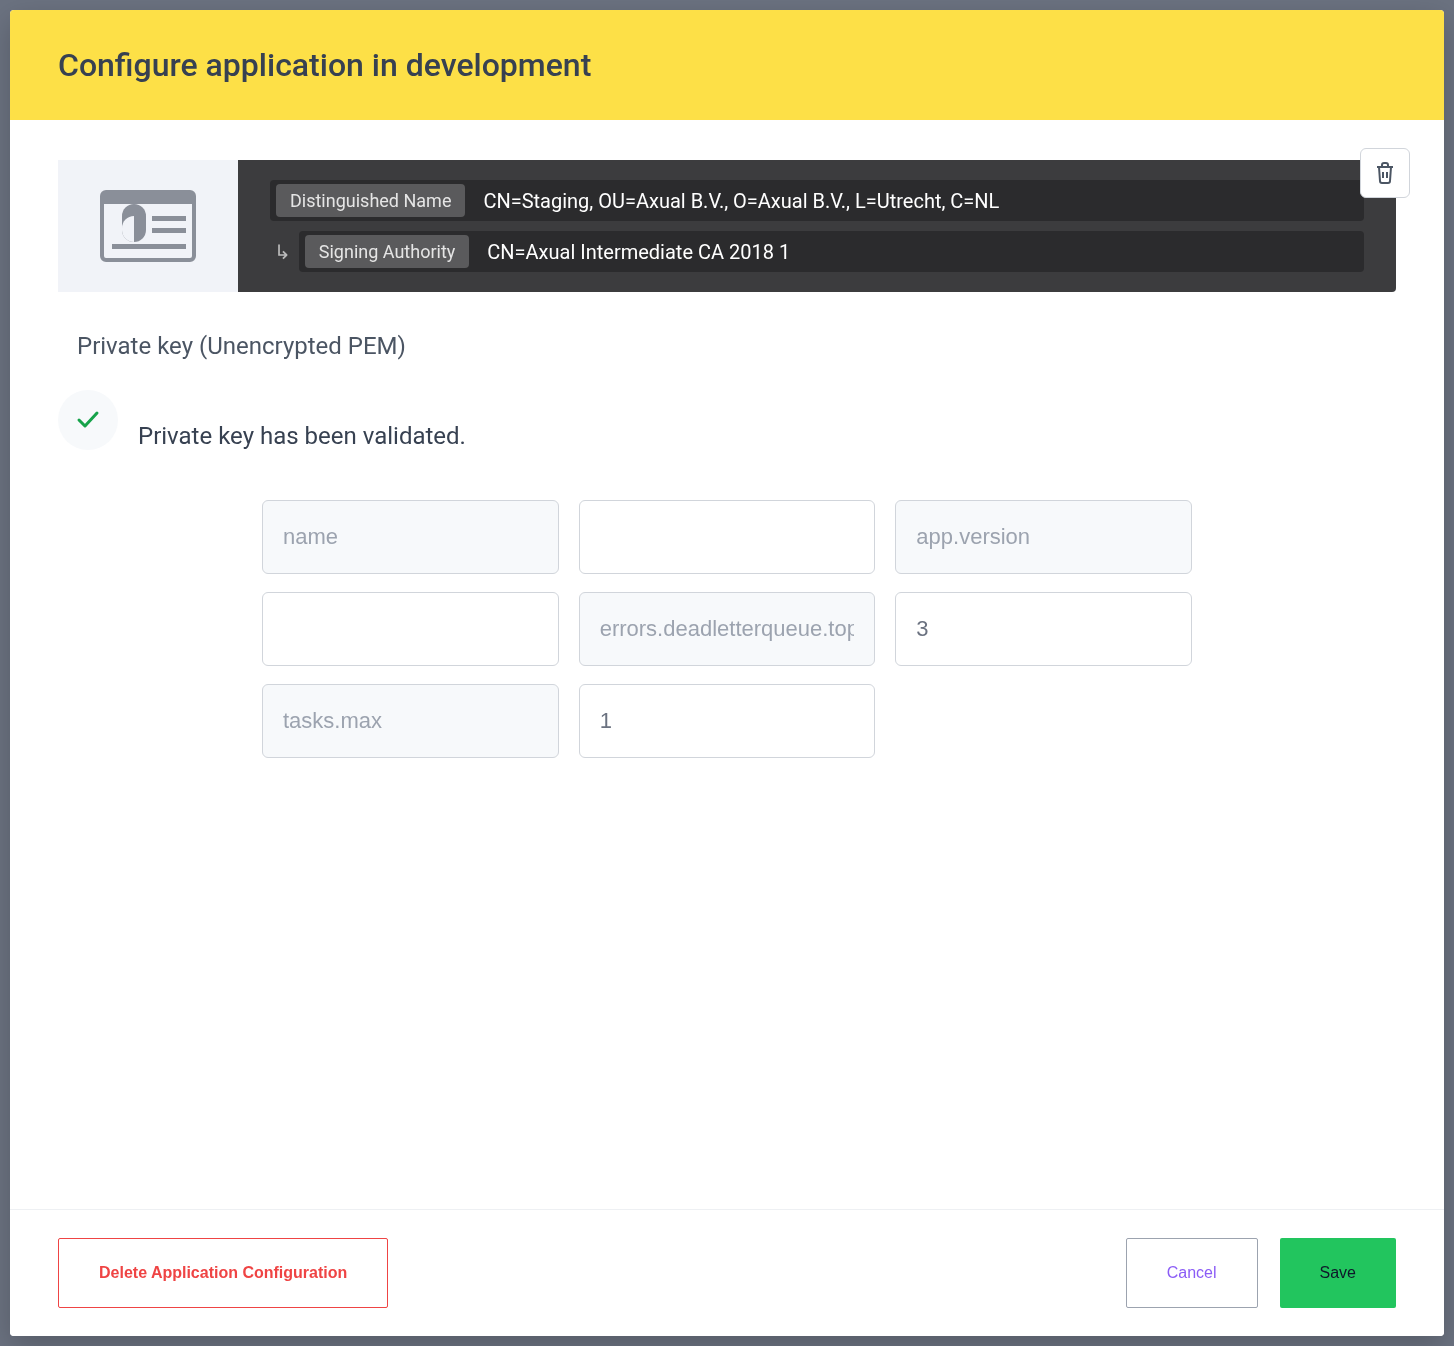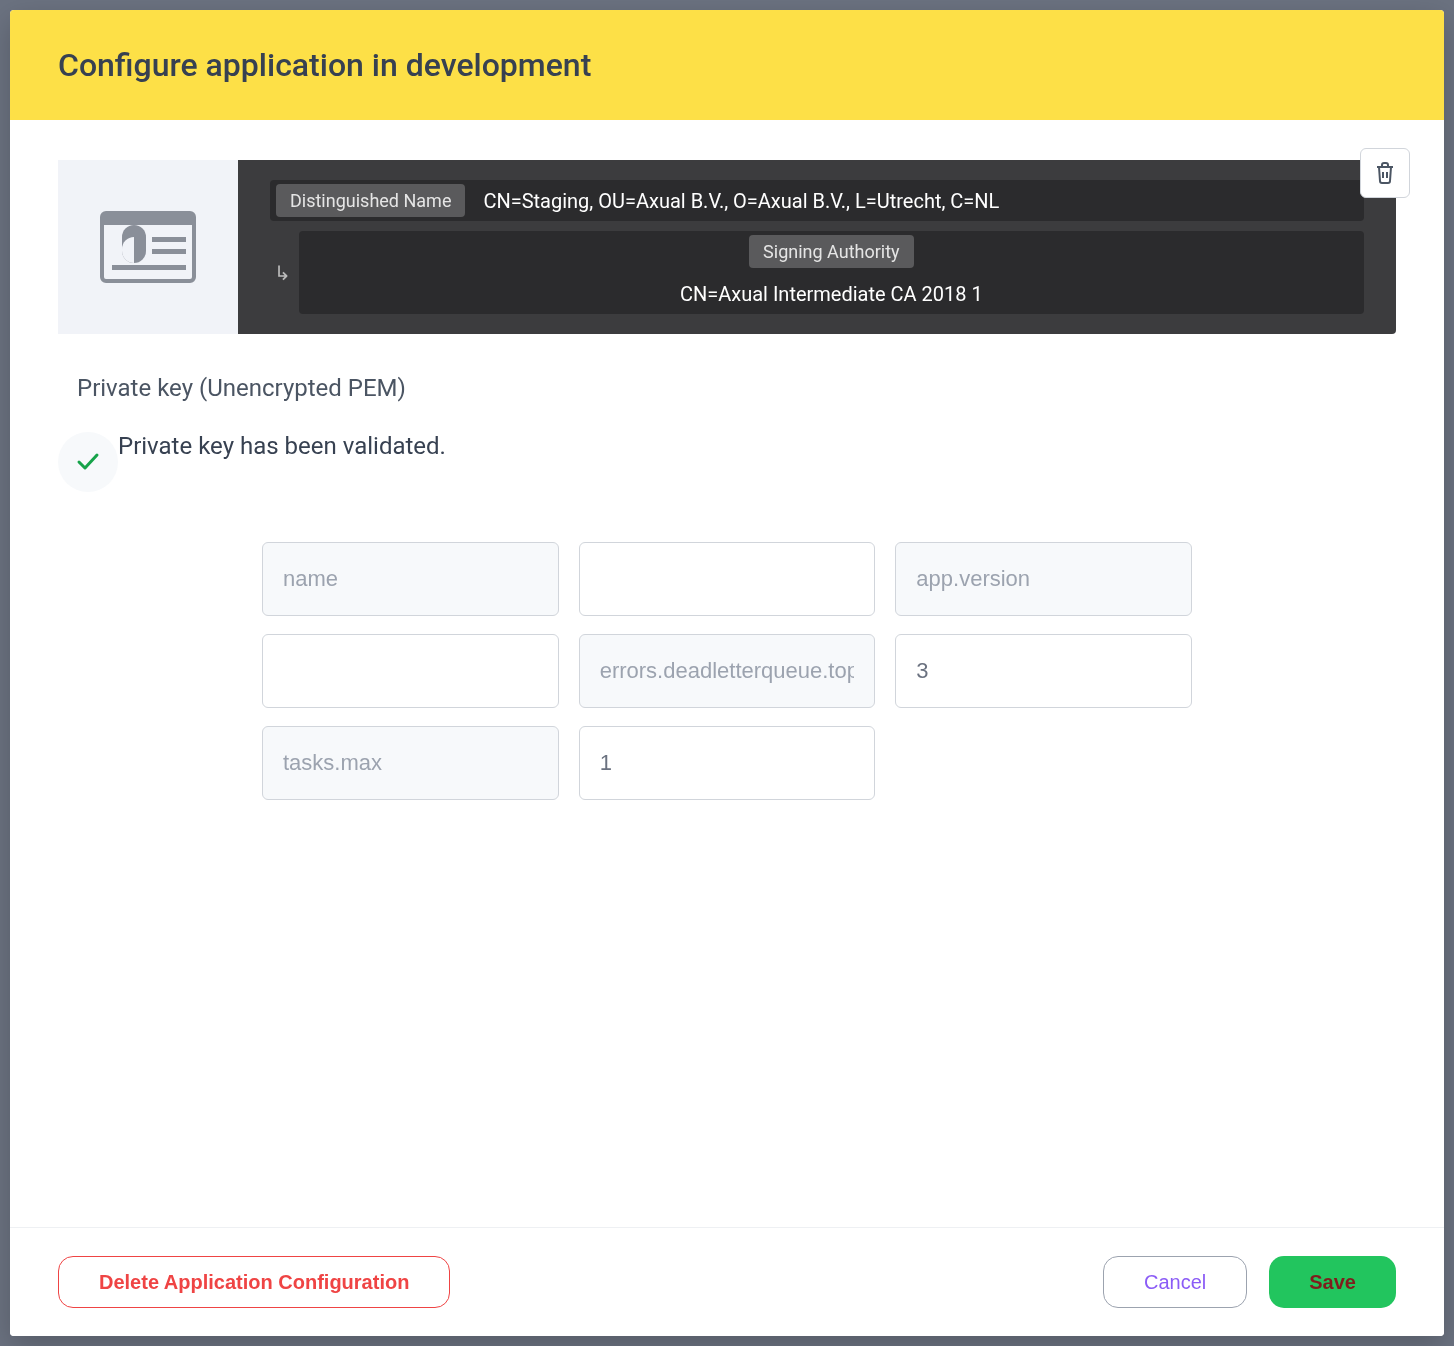--- a/index.html
+++ b/index.html
@@ -80,21 +80,20 @@
       display: flex;
       align-items: center;
       gap: 10px;
       background: #2b2b2d;
       border-radius: 4px;
       padding: 4px 6px;
       margin-bottom: 10px;
     }
     .dn-row.indented {
       margin-left: 44px;
-      flex-direction: column;
     }
     .indent-arrow {
       color: #bbb;
       font-size: 20px;
       margin: 0 8px 0 4px;
     }
     .signing-row {
       display: flex;
       align-items: center;
     }
@@ -129,21 +128,22 @@
       cursor: pointer;
     }
     .priv-key-heading {
       font-size: 24px;
       color: #4b5563;
       margin-bottom: 30px;
       margin-left: 19px;
     }
     .validated-row {
       display: flex;
-      align-items: flex-start;
+      align-items: flex-end;
+      gap: 20px;
       margin-bottom: 50px;
     }
     .check-circle {
       width: 60px;
       height: 60px;
       border-radius: 50%;
       background: #f7f9fb;
       display: flex;
       align-items: center;
       justify-content: center;
@@ -176,24 +176,24 @@
     .cfg-val { background: #fff; }
     .cfg-val::placeholder { color: #9ca3af; }
     .modal-footer {
       border-top: 1px solid #eef0f3;
       padding: 28px 48px;
       display: flex;
       align-items: center;
       background: #fff;
     }
     .btn {
-      height: 52px;
+      height: 70px;
       padding: 0 40px;
-      font-size: 20px;
-      border-radius: 15px;
+      font-size: 16px;
+      border-radius: 2px;
       cursor: pointer;
       display: inline-flex;
       align-items: center;
       justify-content: center;
     }
     .btn-delete {
       background: #fff;
       color: #ef4444;
       border: 1px solid #ef4444;
       font-weight: 600;
@@ -201,23 +201,23 @@
     .btn-cancel {
       background: #fff;
       border: 1px solid #9ca3af;
       color: #8b5cf6;
       font-weight: 500;
       margin-left: auto;
       margin-right: 22px;
     }
     .btn-save {
       background: #22c55e;
-      color: #7f1d1d;
+      color: #0f172a;
       border: none;
-      font-weight: 700;
+      font-weight: 400;
     }
     .cert-svg { display:block; }
   </style>
 </head>
 <body>
 
 <div class="modal">
 
   <div class="modal-header">
     <h1 class="modal-title">Configure application in development</h1>

